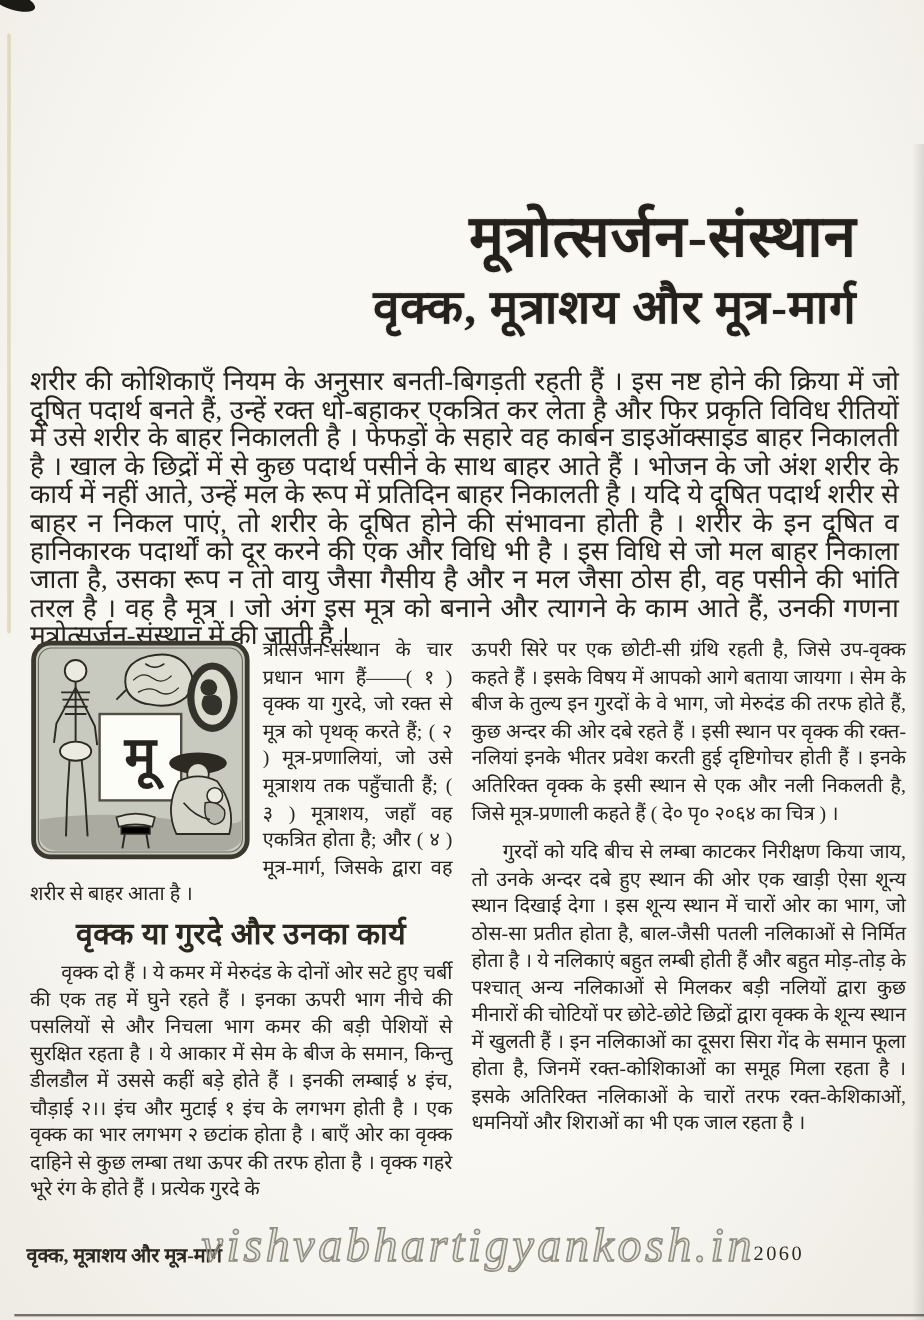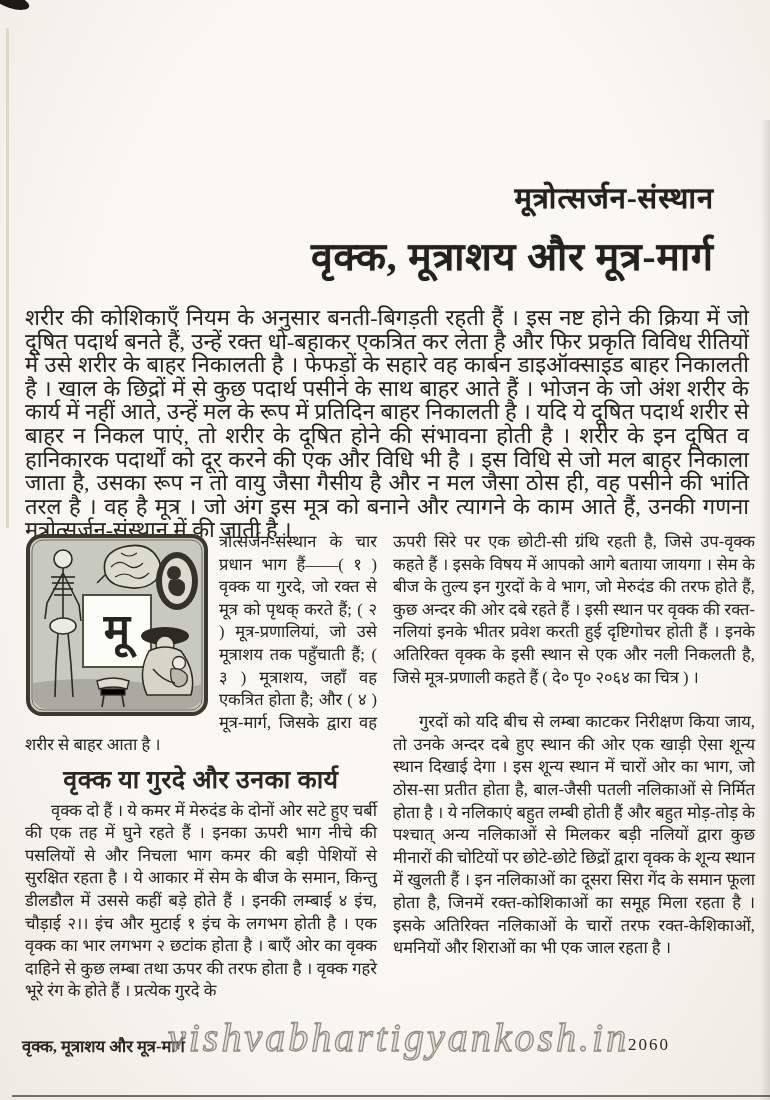--- a/index.html
+++ b/index.html
@@ -13,21 +13,21 @@
     background:radial-gradient(ellipse at 50% 42%, #f9f8f3 55%, #edebe3 100%);
     color:#26241d;
   }
   
   .corner-mark{position:absolute;left:-8px;top:-6px;width:38px;height:14px;background:#1c1a15;border-radius:50%;transform:rotate(18deg);}
   .left-edge-line{position:absolute;left:6px;top:28px;width:3px;height:500px;background:#cfc69f;opacity:.55;border-radius:2px;}
   .bottom-edge-line{position:absolute;left:12px;bottom:3px;right:0;height:2px;background:#55514a;opacity:.8;}
   .right-edge-shade{position:absolute;right:0;top:120px;bottom:0;width:10px;background:linear-gradient(to right, rgba(60,58,50,0), rgba(60,58,50,.14));}
 
   .title-block{position:absolute;top:168px;right:56px;text-align:right;font-weight:bold;color:#23211a;}
-  .title-line1{font-size:29px;line-height:60px;letter-spacing:1px;text-shadow:0 0 1px rgba(35,33,26,.55);}
+  .title-line1{font-size:48px;line-height:60px;letter-spacing:1px;text-shadow:0 0 1px rgba(35,33,26,.55);}
   .title-line2{font-size:39px;line-height:58px;letter-spacing:1px;text-shadow:0 0 1px rgba(35,33,26,.55);}
 
   .intro{
     position:absolute;top:306px;left:25px;width:724px;
     font-size:22px;line-height:23.6px;text-align:justify;
   }
   .intro p{margin:0;}
 
   .columns{position:absolute;top:531px;left:25px;width:730px;display:flex;gap:16px;}
   .col{font-size:16.5px;line-height:22.6px;text-align:justify;}
@@ -37,21 +37,21 @@
   .figure-box{
     float:left;width:184px;height:184px;margin:2px 10px 4px 0;
   }
   .figure-text p{margin:0;}
   .section-heading{
     clear:both;text-align:center;font-size:25px;font-weight:bold;
     margin:12px 0 8px 0;letter-spacing:.5px;color:#2a281f;
   }
   .body-par{margin:0;text-indent:26px;}
   .body-par.no-indent{text-indent:0;}
-  .col-right .body-par + .body-par{margin-top:22px;}
+  .col-right .body-par + .body-par{margin-top:10px;}
 
   .footer-title{
     position:absolute;left:22px;top:1034px;font-size:16.5px;font-weight:bold;color:#2a281f;
   }
   .watermark{
     position:absolute;left:168px;top:1014px;width:480px;
     font-size:40px;font-style:italic;letter-spacing:3px;
     color:rgba(150,148,136,.16);
     -webkit-text-stroke:1.3px #8f8d80;
     white-space:nowrap;

